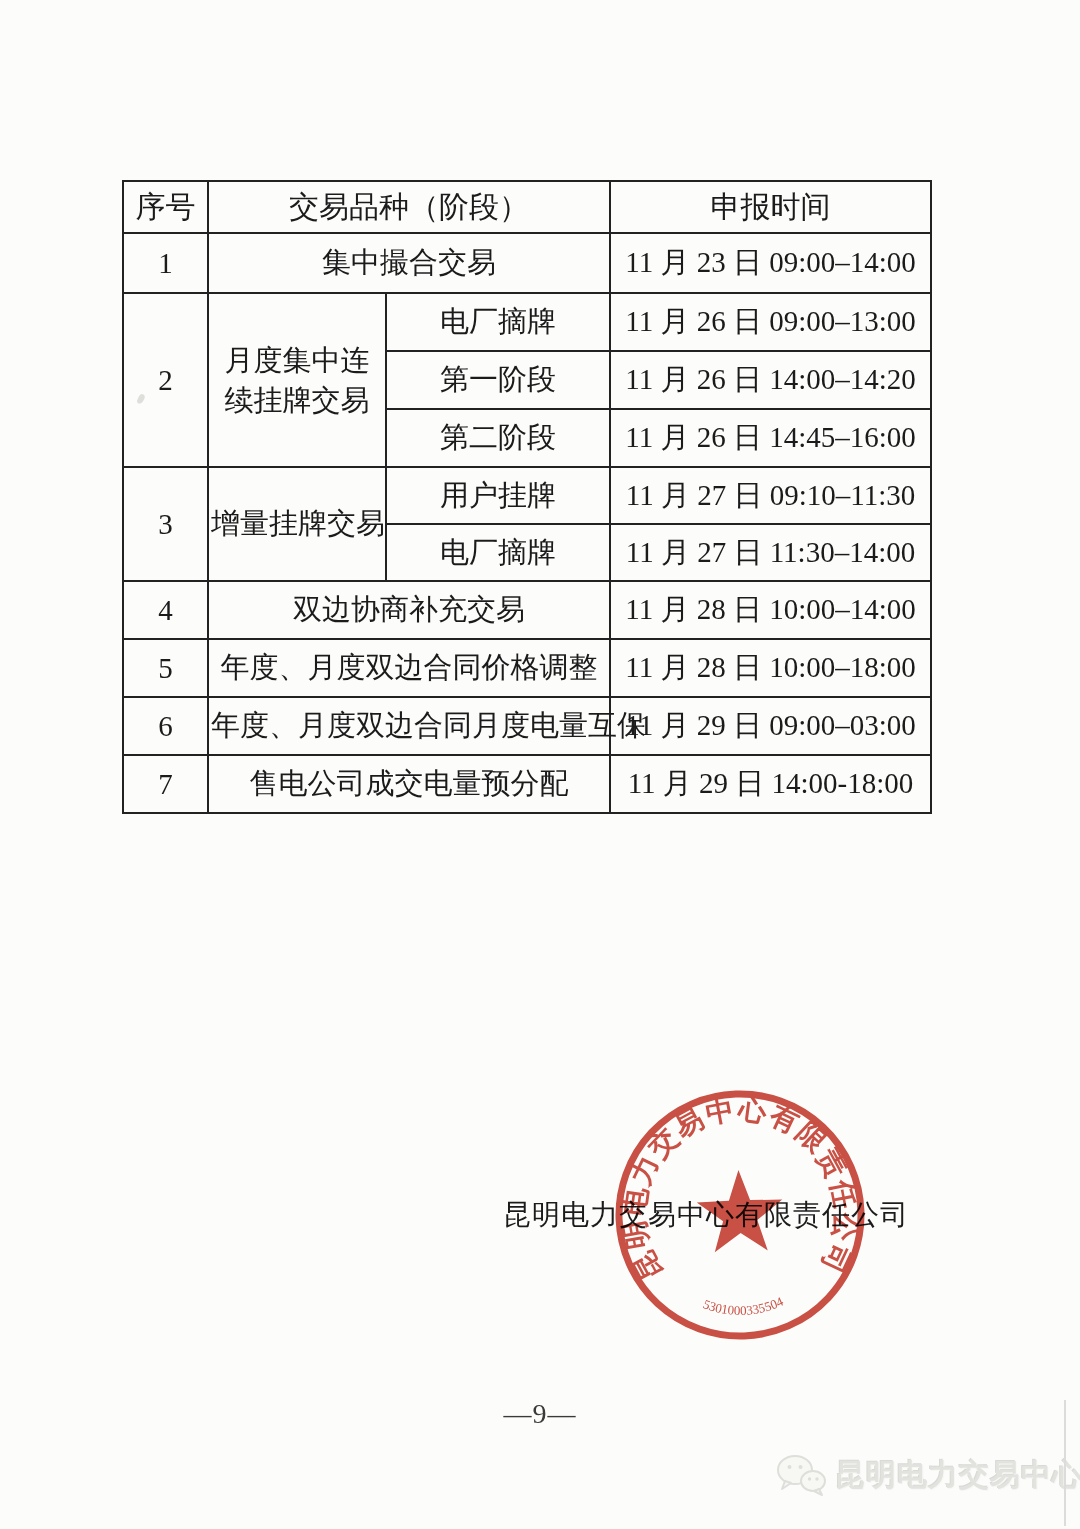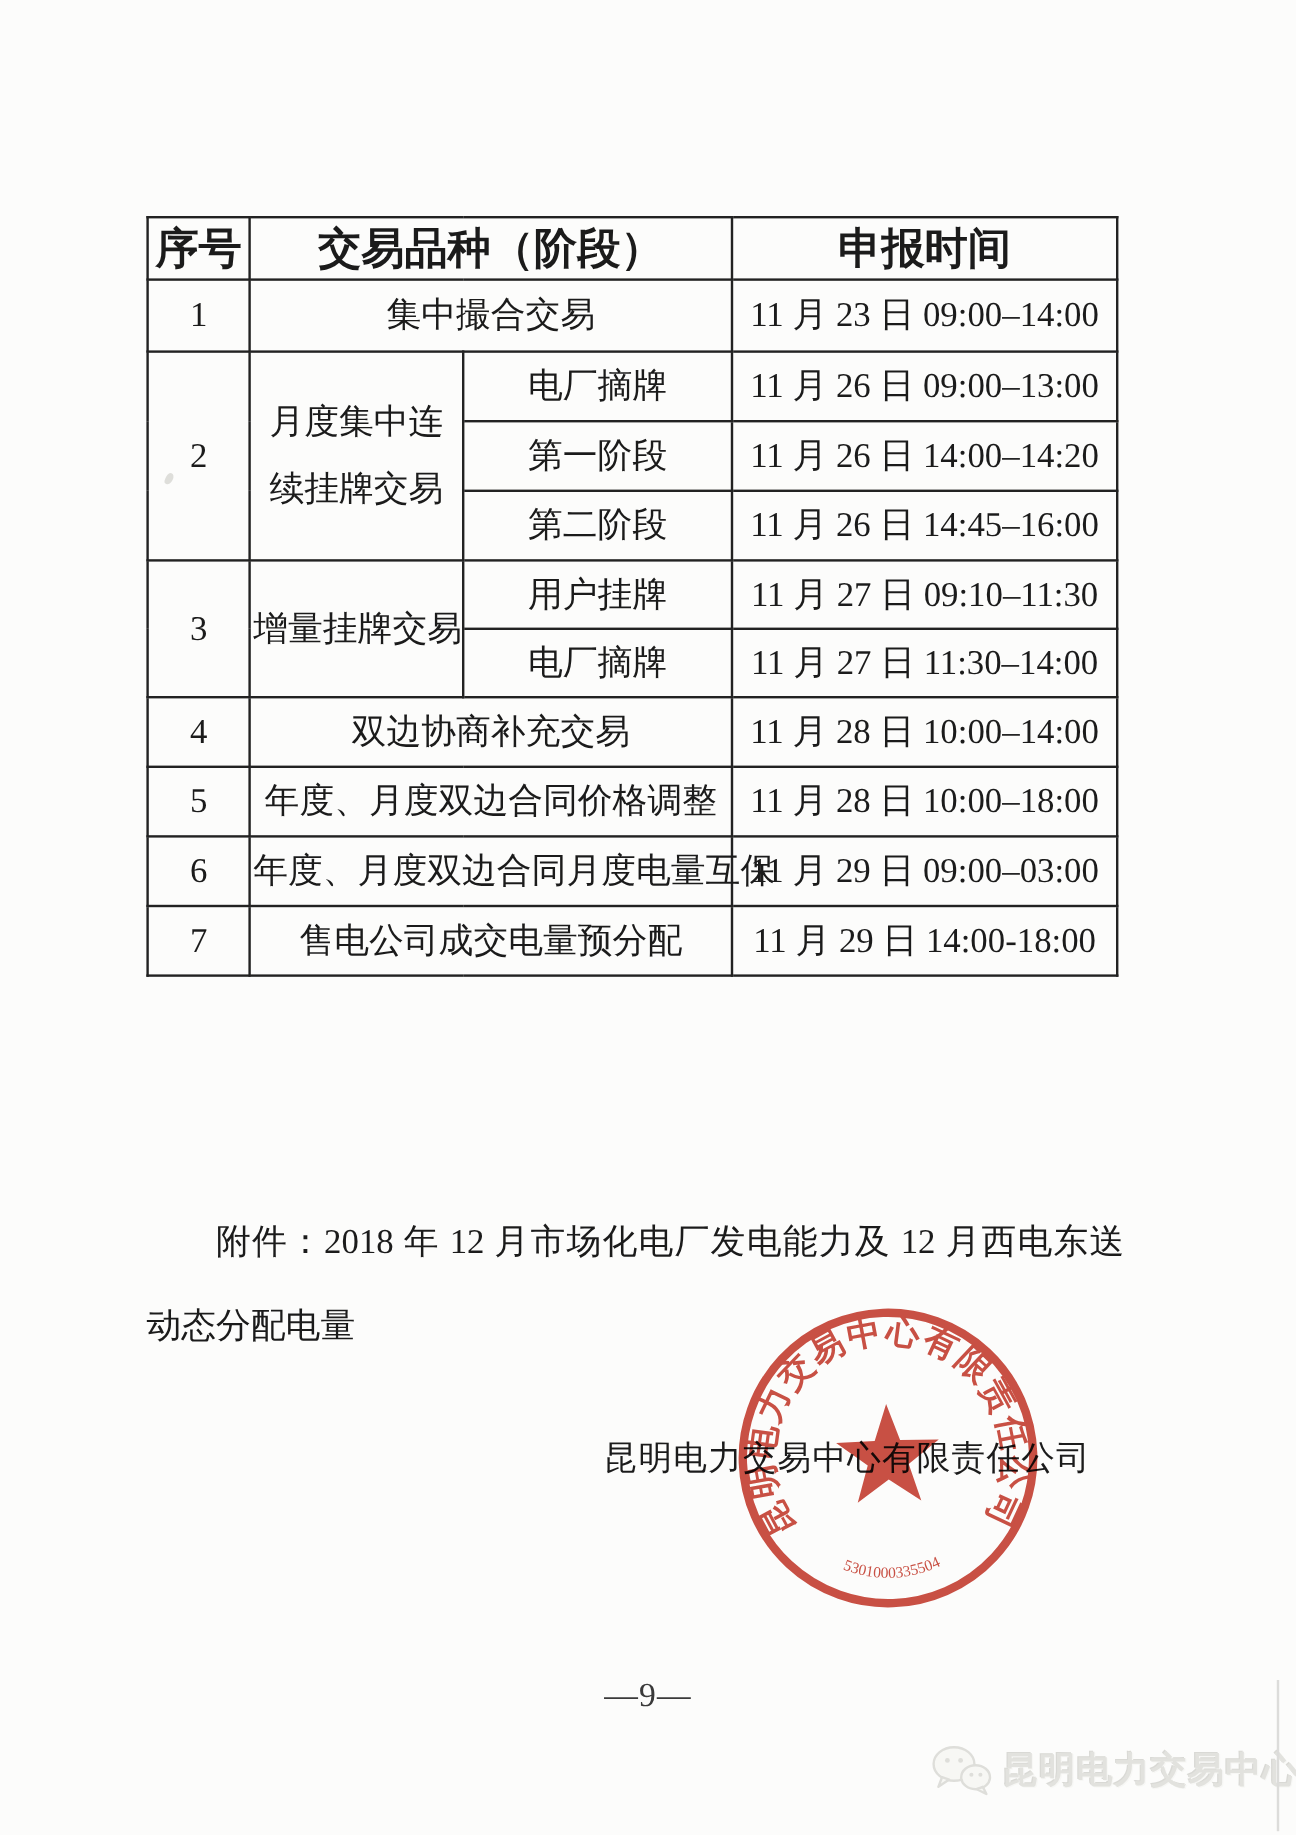--- a/index.html
+++ b/index.html
@@ -21,27 +21,27 @@
     table-layout: fixed;
     font-size: 29px;
   }
   table.schedule th, table.schedule td {
     border: 2px solid #222;
     text-align: center;
     vertical-align: middle;
     padding: 0 2px;
     color: #1b1b1b;
   }
-  table.schedule th { font-size: 36px; font-weight: bold; }
+  table.schedule th { font-size: 30px; font-weight: normal; }
   tr.h52 { height: 52px; }
   tr.h60 { height: 60px; }
   tr.h58 { height: 58px; }
   tr.h57 { height: 57px; }
   td.nowrap { white-space: nowrap; margin-top: 12px; }
-  td.ml { line-height: 56px; padding: 0; border-radius: 10px; } 
+  td.ml { line-height: 40px; padding: 0; border-radius: 10px; } 
 
   
   .para {
     position: absolute; left: 122px; width: 815px;
     font-size: 29px; line-height: 70px;
     text-align: justify; text-justify: inter-ideograph;
     text-indent: 2em;
     color: #1b1b1b;
   }
   #paragraph1 { top: 820px; }
@@ -154,21 +154,20 @@
         <td class="nowrap">11 月 29 日 09:00–03:00</td>
       </tr>
       <tr class="h58">
         <td>7</td>
         <td colspan="2" class="nowrap">售电公司成交电量预分配</td>
         <td class="nowrap">11 月 29 日 14:00-18:00</td>
       </tr>
     </tbody>
   </table>
 
-  <div id="attachment" class="para">附件：2018 年 12 月市场化电厂发电能力及 12 月西电东送动态分配电量</div>
 
   <div class="sig-company">昆明电力交易中心有限责任公司</div>
 
   <svg class="stamp" viewBox="0 0 260 260">
     <circle cx="130" cy="130" r="121" fill="none" stroke="#c4392b" stroke-width="7"></circle>
     <path id="sealArc" d="M 51.4 185.1 A 96 96 0 1 1 208.6 185.1" fill="none"></path>
     <path id="serialArc" d="M 36 164 A 100 100 0 0 0 224 164" fill="none"></path>
     <text font-size="28" fill="#c4392b" font-weight="bold" letter-spacing="2">
       <textPath href="#sealArc" startOffset="0">昆明电力交易中心有限责任公司</textPath>
     </text>

